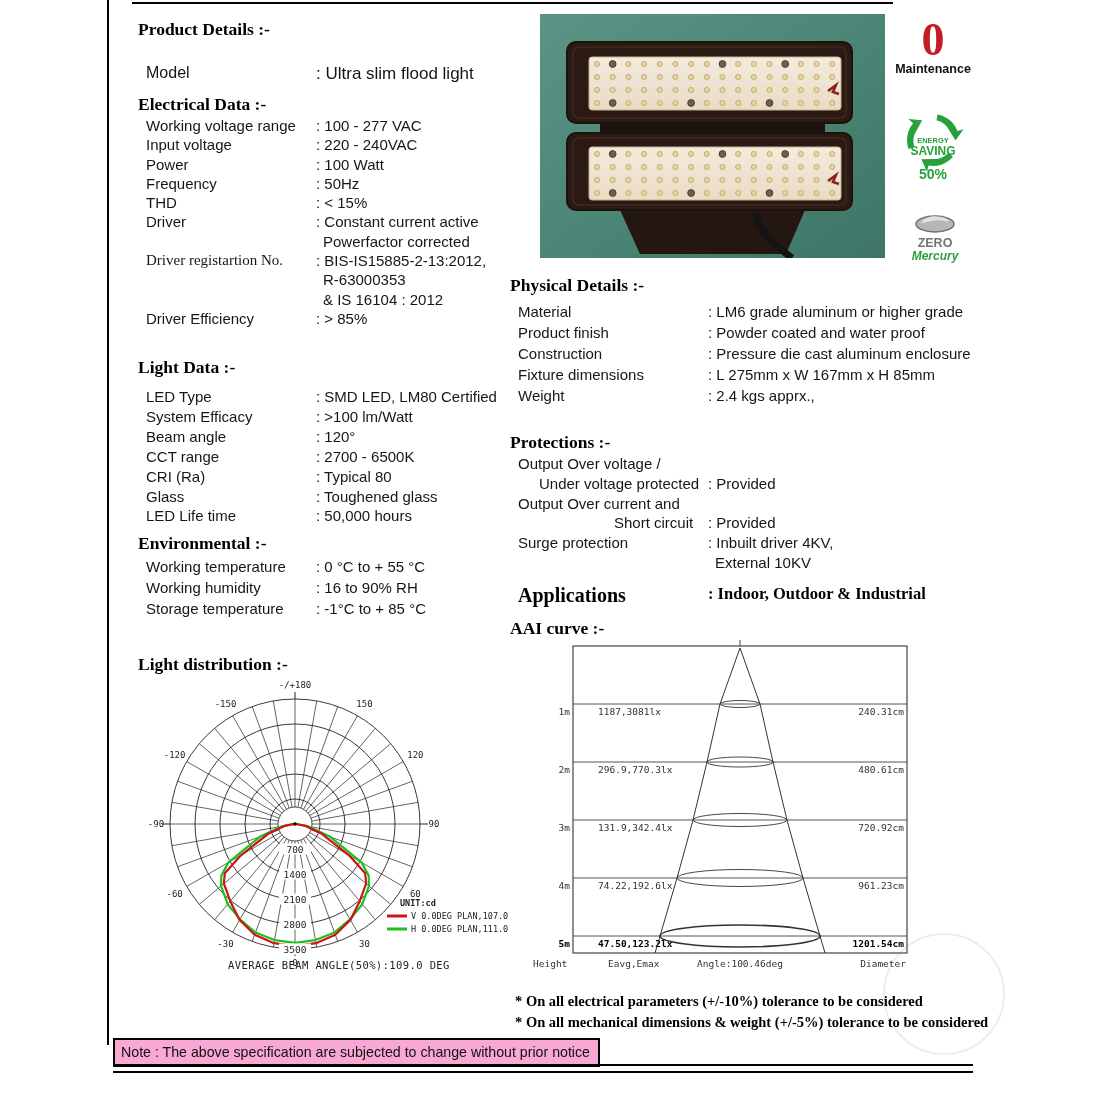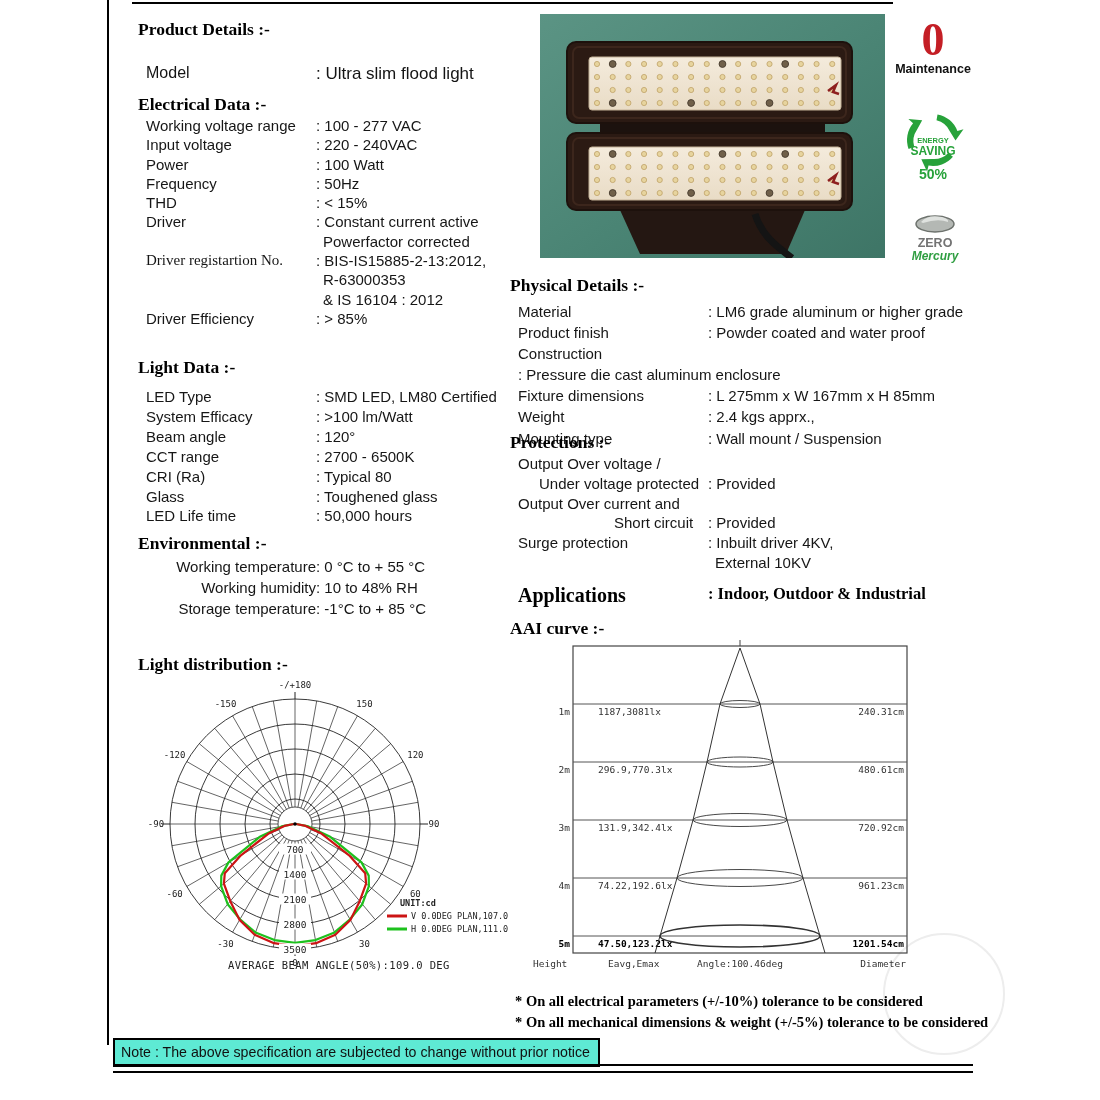--- a/index.html
+++ b/index.html
@@ -10,21 +10,21 @@
            line-height:18px;color:#000;white-space:nowrap;}
   .spec-rows{font-size:15px;color:#161616;}
   .spec-row{display:flex;margin-left:8px;}
   .spec-label{flex:none;white-space:nowrap;}
   .spec-value{white-space:nowrap;}
   .serif-label{font-family:"Liberation Serif",serif;font-size:15px;}
   .mono{font-family:"DejaVu Sans Mono",monospace;}
   .note-line{font-family:"Liberation Serif",serif;font-weight:bold;font-size:14.5px;
              color:#000;white-space:nowrap;}
   #note-box{border:2px solid #000;font-size:14.2px;color:#111;line-height:22px;
-            padding:1px 8px 2px 6px;white-space:nowrap;background:#5eead4;}
+            padding:1px 8px 2px 6px;white-space:nowrap;background:#f9a8d4;}
   .rule{background:#000;}
   #model-row{font-size:16px;}
   #model-value{font-size:17px;}
   .badge{text-align:center;}
   #maint-zero{font-family:"Liberation Serif",serif;font-weight:bold;font-size:46px;
               line-height:44px;color:#c41e25;}
   #maint-label{font-size:12.5px;font-weight:bold;color:#111;margin-top:0px;}
   .energy-text{position:absolute;width:100%;text-align:center;color:#27a23a;font-weight:bold;}
   #mercury-zero{font-size:12.5px;font-weight:bold;color:#737373;line-height:13px;}
   #mercury-label{font-size:12px;font-weight:bold;font-style:italic;color:#2f9e41;line-height:13px;}
@@ -142,31 +142,31 @@
       </div>
       <div class="spec-row" style="line-height: 19.9px;">
         <div class="spec-label" style="width: 170px;">LED Life time</div>
         <div class="spec-value">
           <div>: 50,000 hours</div>
         </div>
       </div>
     </div>
 
   <div class="abs h-serif" style="left:138px;top:534px;">Environmental :-</div>
-  <div class="abs spec-rows" style="left:138px;top:557px;text-align:right;">
+  <div class="abs spec-rows" style="left:138px;top:557px;">
       <div class="spec-row" style="line-height: 20.8px;">
         <div class="spec-label" style="width: 170px;">Working temperature</div>
         <div class="spec-value">
           <div>:  0 °C to + 55 °C</div>
         </div>
       </div>
       <div class="spec-row" style="line-height: 20.8px;">
         <div class="spec-label" style="width: 170px;">Working humidity</div>
         <div class="spec-value">
-          <div>: 10 to 48% RH</div>
+          <div>: 16 to 90% RH</div>
         </div>
       </div>
       <div class="spec-row" style="line-height: 20.8px;">
         <div class="spec-label" style="width: 170px;">Storage temperature</div>
         <div class="spec-value">
           <div>: -1°C to + 85 °C</div>
         </div>
       </div>
     </div>
 
@@ -458,42 +458,36 @@
         <div class="spec-value">
           <div>: LM6 grade aluminum or higher grade</div>
         </div>
       </div>
       <div class="spec-row" style="line-height: 21.1px;">
         <div class="spec-label" style="width: 190px;">Product finish</div>
         <div class="spec-value">
           <div>: Powder coated and water proof</div>
         </div>
       </div>
-      <div class="spec-row" style="line-height: 21.1px; flex-direction: column;">
+      <div class="spec-row" style="line-height: 21.1px;">
         <div class="spec-label" style="width: 190px;">Construction</div>
         <div class="spec-value">
           <div>: Pressure die cast aluminum enclosure</div>
         </div>
       </div>
       <div class="spec-row" style="line-height: 21.1px;">
         <div class="spec-label" style="width: 190px;">Fixture dimensions</div>
         <div class="spec-value">
           <div>: L 275mm x W 167mm x H 85mm</div>
         </div>
       </div>
       <div class="spec-row" style="line-height: 21.1px;">
         <div class="spec-label" style="width: 190px;">Weight</div>
         <div class="spec-value">
           <div>: 2.4 kgs apprx.,</div>
-        </div>
-      </div>
-      <div class="spec-row" style="line-height: 21.1px;">
-        <div class="spec-label" style="width: 190px;">Mounting type</div>
-        <div class="spec-value">
-          <div>: Wall mount / Suspension</div>
         </div>
       </div>
     </div>
 
   <div class="abs h-serif" style="left:510px;top:433px;">Protections :-</div>
   <div class="abs spec-rows" style="left:510px;top:454px;">
       <div class="spec-row" style="line-height: 19.8px;">
         <div class="spec-label" style="width: 190px;">Output Over voltage /</div>
         <div class="spec-value"></div>
       </div>

